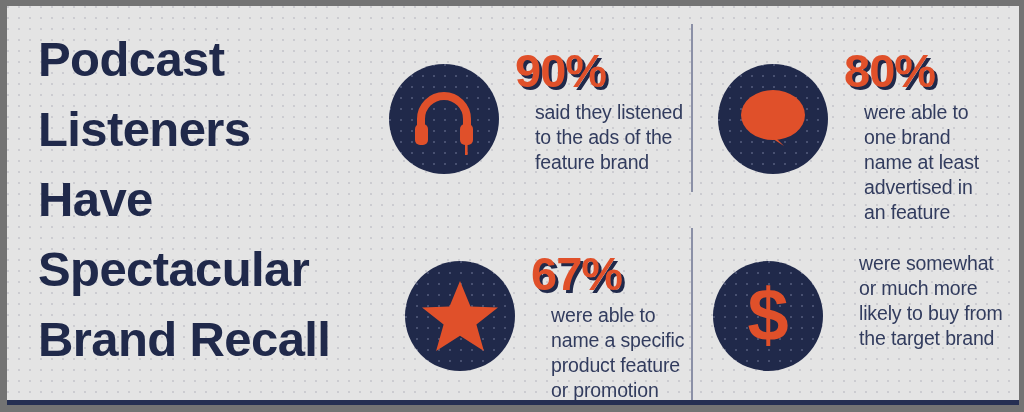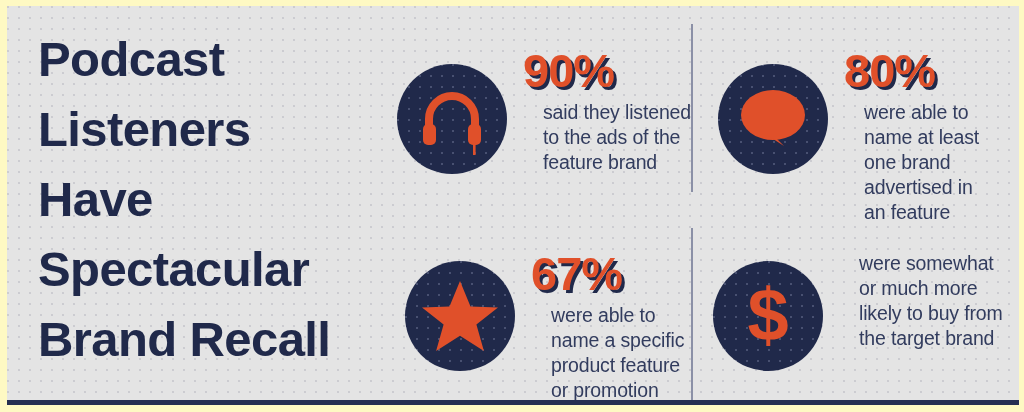--- a/index.html
+++ b/index.html
@@ -13,21 +13,21 @@
     overflow: hidden;
     font-family: "Liberation Sans", sans-serif;
   }
 
   #infographic {
     position: relative;
     width: 1024px;
     height: 412px;
     box-sizing: border-box;
     padding: 6px 5px 7px 7px;
-    background: #fef9c3;
+    background: #737373;
   }
 
   .canvas {
     position: relative;
     width: 100%;
     height: 100%;
     background-color: #e4e4e4;
     background-image:
       radial-gradient(circle at 1px 1px, rgba(150,150,165,0.30) 1px, transparent 1.4px);
     background-size: 11px 11px;
@@ -66,21 +66,21 @@
     height: 5px;
     background: #252f52;
   }
 
   
   .stat {
     position: absolute;
     display: flex;
     align-items: flex-start;
   }
-  .stat.s1 { left: 398px; top: 42px;  width: 286px; justify-content: flex-end; }
+  .stat.s1 { left: 382px; top: 42px;  width: 286px; }
   .stat.s2 { left: 711px; top: 42px;  width: 310px; }
   .stat.s3 { left: 398px; top: 245px; width: 286px; }
   .stat.s4 { left: 706px; top: 245px; width: 310px; }
 
   .icon-circle {
     flex: 0 0 auto;
     width: 110px;
     height: 110px;
     border-radius: 50%;
     background-color: #20294a;
@@ -165,22 +165,22 @@
       <div class="icon-circle">
         <svg width="76" height="72" viewBox="0 0 76 72" aria-hidden="true">
           <ellipse cx="38" cy="32" rx="32" ry="25" fill="#e0502a"></ellipse>
           <path d="M32 52 L49 63 L35 49 Z" fill="#e0502a"></path>
         </svg>
       </div>
       <div class="stat-text">
         <span class="pct">80%</span>
         <div class="desc">
           <span class="dl">were able to</span>
+          <span class="dl">one brand</span>
           <span class="dl">name at least</span>
-          <span class="dl">one brand</span>
           <span class="dl">advertised in</span>
           <span class="dl">an feature</span>
         </div>
       </div>
     </div>
 
     <div class="stat s3">
       <div class="icon-circle">
         <svg width="78" height="74" viewBox="0 0 78 74" aria-hidden="true">
           <path d="M39 2 L49.5 27.5 L77 28.6 L55.4 45.6 L62.9 72 L39 56.8 L15.1 72 L22.6 45.6 L1 28.6 L28.5 27.5 Z" fill="#e0502a"></path>

